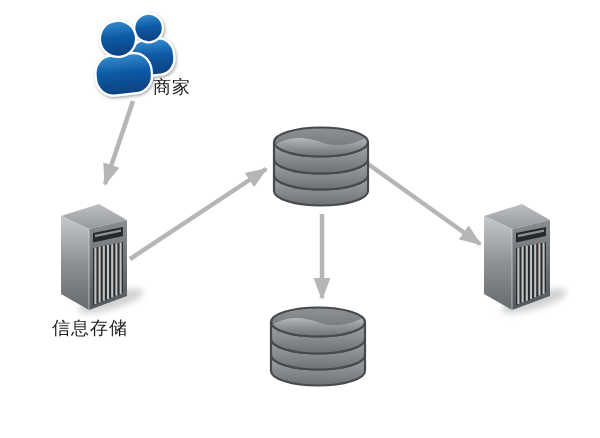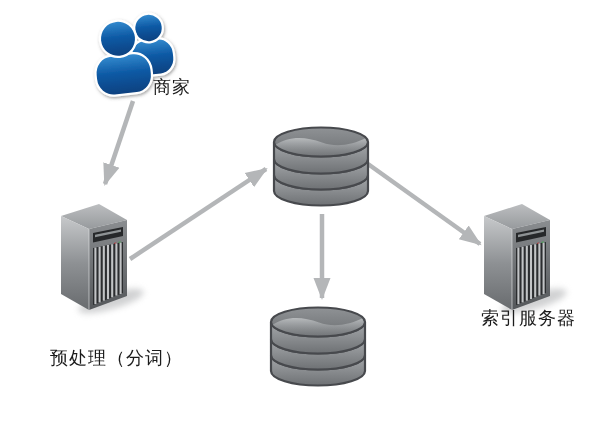--- a/index.html
+++ b/index.html
@@ -127,15 +127,14 @@
     </g>
     <g transform="translate(272,126)">
       <use href="#db-shape"></use>
     </g>
     <g transform="translate(269,306)">
       <use href="#db-shape"></use>
     </g>
   </svg>
 
   <div class="label" style="left:153px;top:76px">商家</div>
-  <div class="label" style="left:50px;top:347px">预处理（分词）</div>
-  <div class="label" style="left:481px;top:307px">索引服务器</div>
+  <div class="label" style="left:52px;top:317px">信息存储</div>
 </div>
 
 </body></html>

